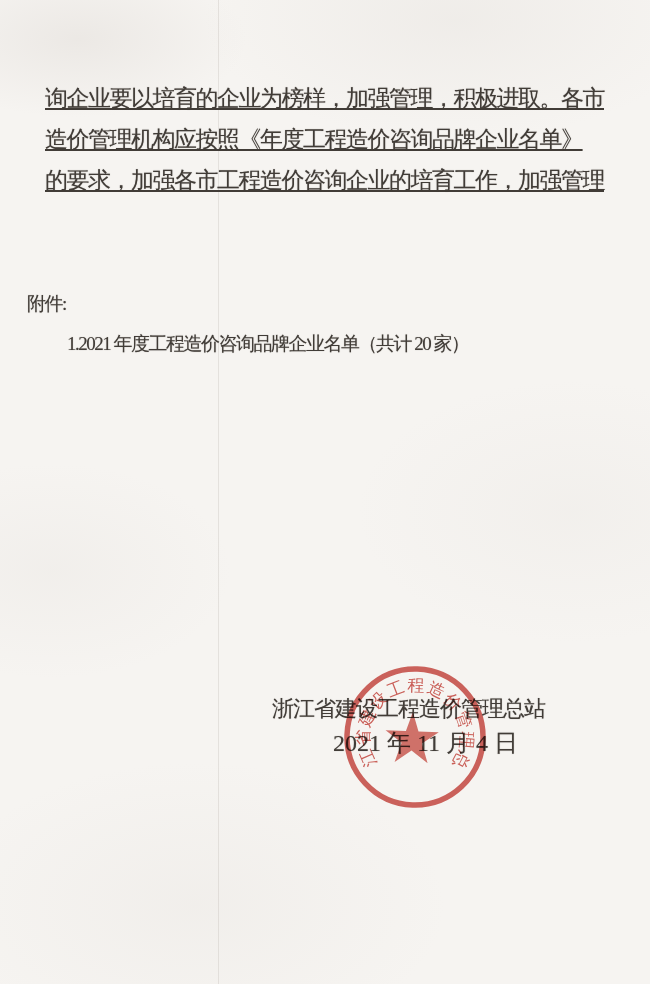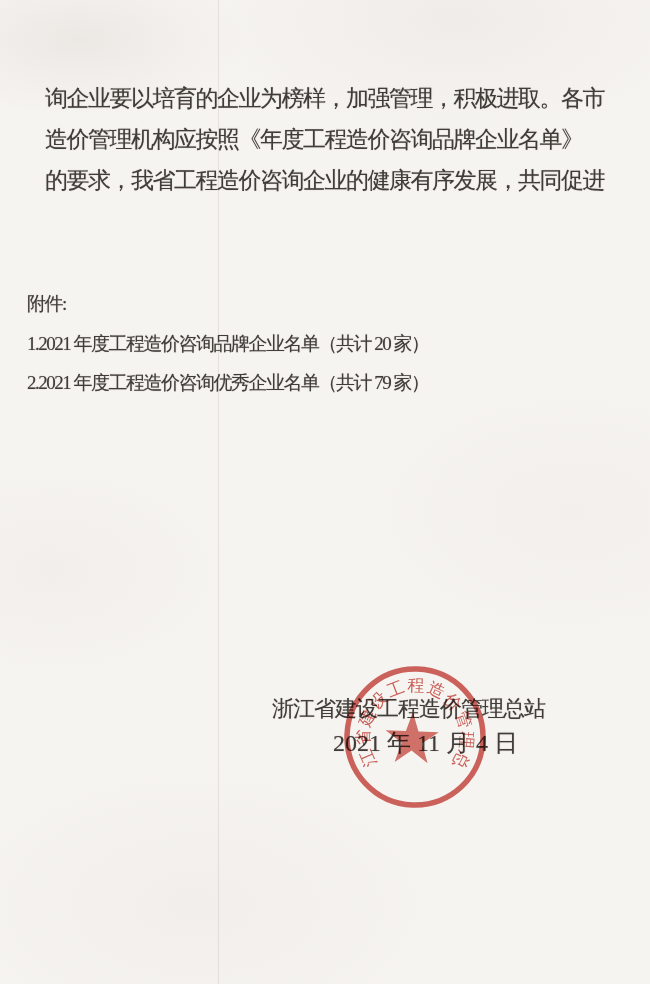--- a/index.html
+++ b/index.html
@@ -18,28 +18,29 @@
     color:#413c37;
   }
   .seam{
     position:absolute;top:0;bottom:0;width:1px;
     background:rgba(195,190,184,.35);
   }
   .body-text{
     position:absolute;left:45px;top:78px;width:565px;
     font-size:23px;line-height:41px;letter-spacing:-1.5px;
     text-shadow:0 0 1px rgba(65,60,55,.45);
+    text-decoration:underline;
   }
   .body-text .line{white-space:nowrap;}
   .attachments{
     position:absolute;left:27px;top:284px;width:565px;
     font-size:19px;line-height:39.5px;letter-spacing:-1.5px;
     text-shadow:0 0 1px rgba(65,60,55,.45);
   }
-  .attachments .item{white-space:nowrap;}
+  .attachments .item{margin-left:40px;white-space:nowrap;}
   .signature{
     position:absolute;left:272px;top:694px;
     font-size:22px;letter-spacing:-1px;white-space:nowrap;
     text-shadow:0 0 1px rgba(65,60,55,.45);
   }
   .sig-date{
     position:absolute;left:333px;top:715px;
     font-size:24px;letter-spacing:0px;white-space:nowrap;
     text-shadow:0 0 1px rgba(65,60,55,.45);
     margin-top:12px;
@@ -54,27 +55,26 @@
 </head>
 <body>
 
 <div class="page">
 
   <div class="seam" style="left:218px;"></div>
 
   <div class="body-text">
     <div class="line">询企业要以培育的企业为榜样，加强管理，积极进取。各市</div>
     <div class="line">造价管理机构应按照《年度工程造价咨询品牌企业名单》</div>
-    <div class="line">的要求，我省工程造价咨询企业的健康有序发展，共同促进</div>
+    <div class="line">的要求，加强各市工程造价咨询企业的培育工作，加强管理</div>
   </div>
 
   <div class="attachments">
     <div class="label">附件:</div>
     <div class="item">1.2021 年度工程造价咨询品牌企业名单（共计 20 家）</div>
-    <div class="item">2.2021 年度工程造价咨询优秀企业名单（共计 79 家）</div>
   </div>
 
   <div class="signature">浙江省建设工程造价管理总站</div>
   <div class="sig-date">2021 年 11 月 4 日</div>
 
   <div class="seal">
     <svg width="170" height="170" viewBox="0 0 170 170">
       <circle cx="85" cy="85" r="68" fill="none" stroke="#c8423b" stroke-width="5.5" stroke-opacity="0.88"></circle>
       <polygon points="82,60 88.3,79.3 108.6,79.3 92.2,91.3 98.5,110.7 82,98.7 65.5,110.7 71.8,91.3 55.4,79.3 75.7,79.3" fill="#cb4a42" fill-opacity="0.82"></polygon>
       <path id="sealTextArc" d="M 47.3 111.4 A 46 46 0 1 1 122.7 111.4" fill="none"></path>

